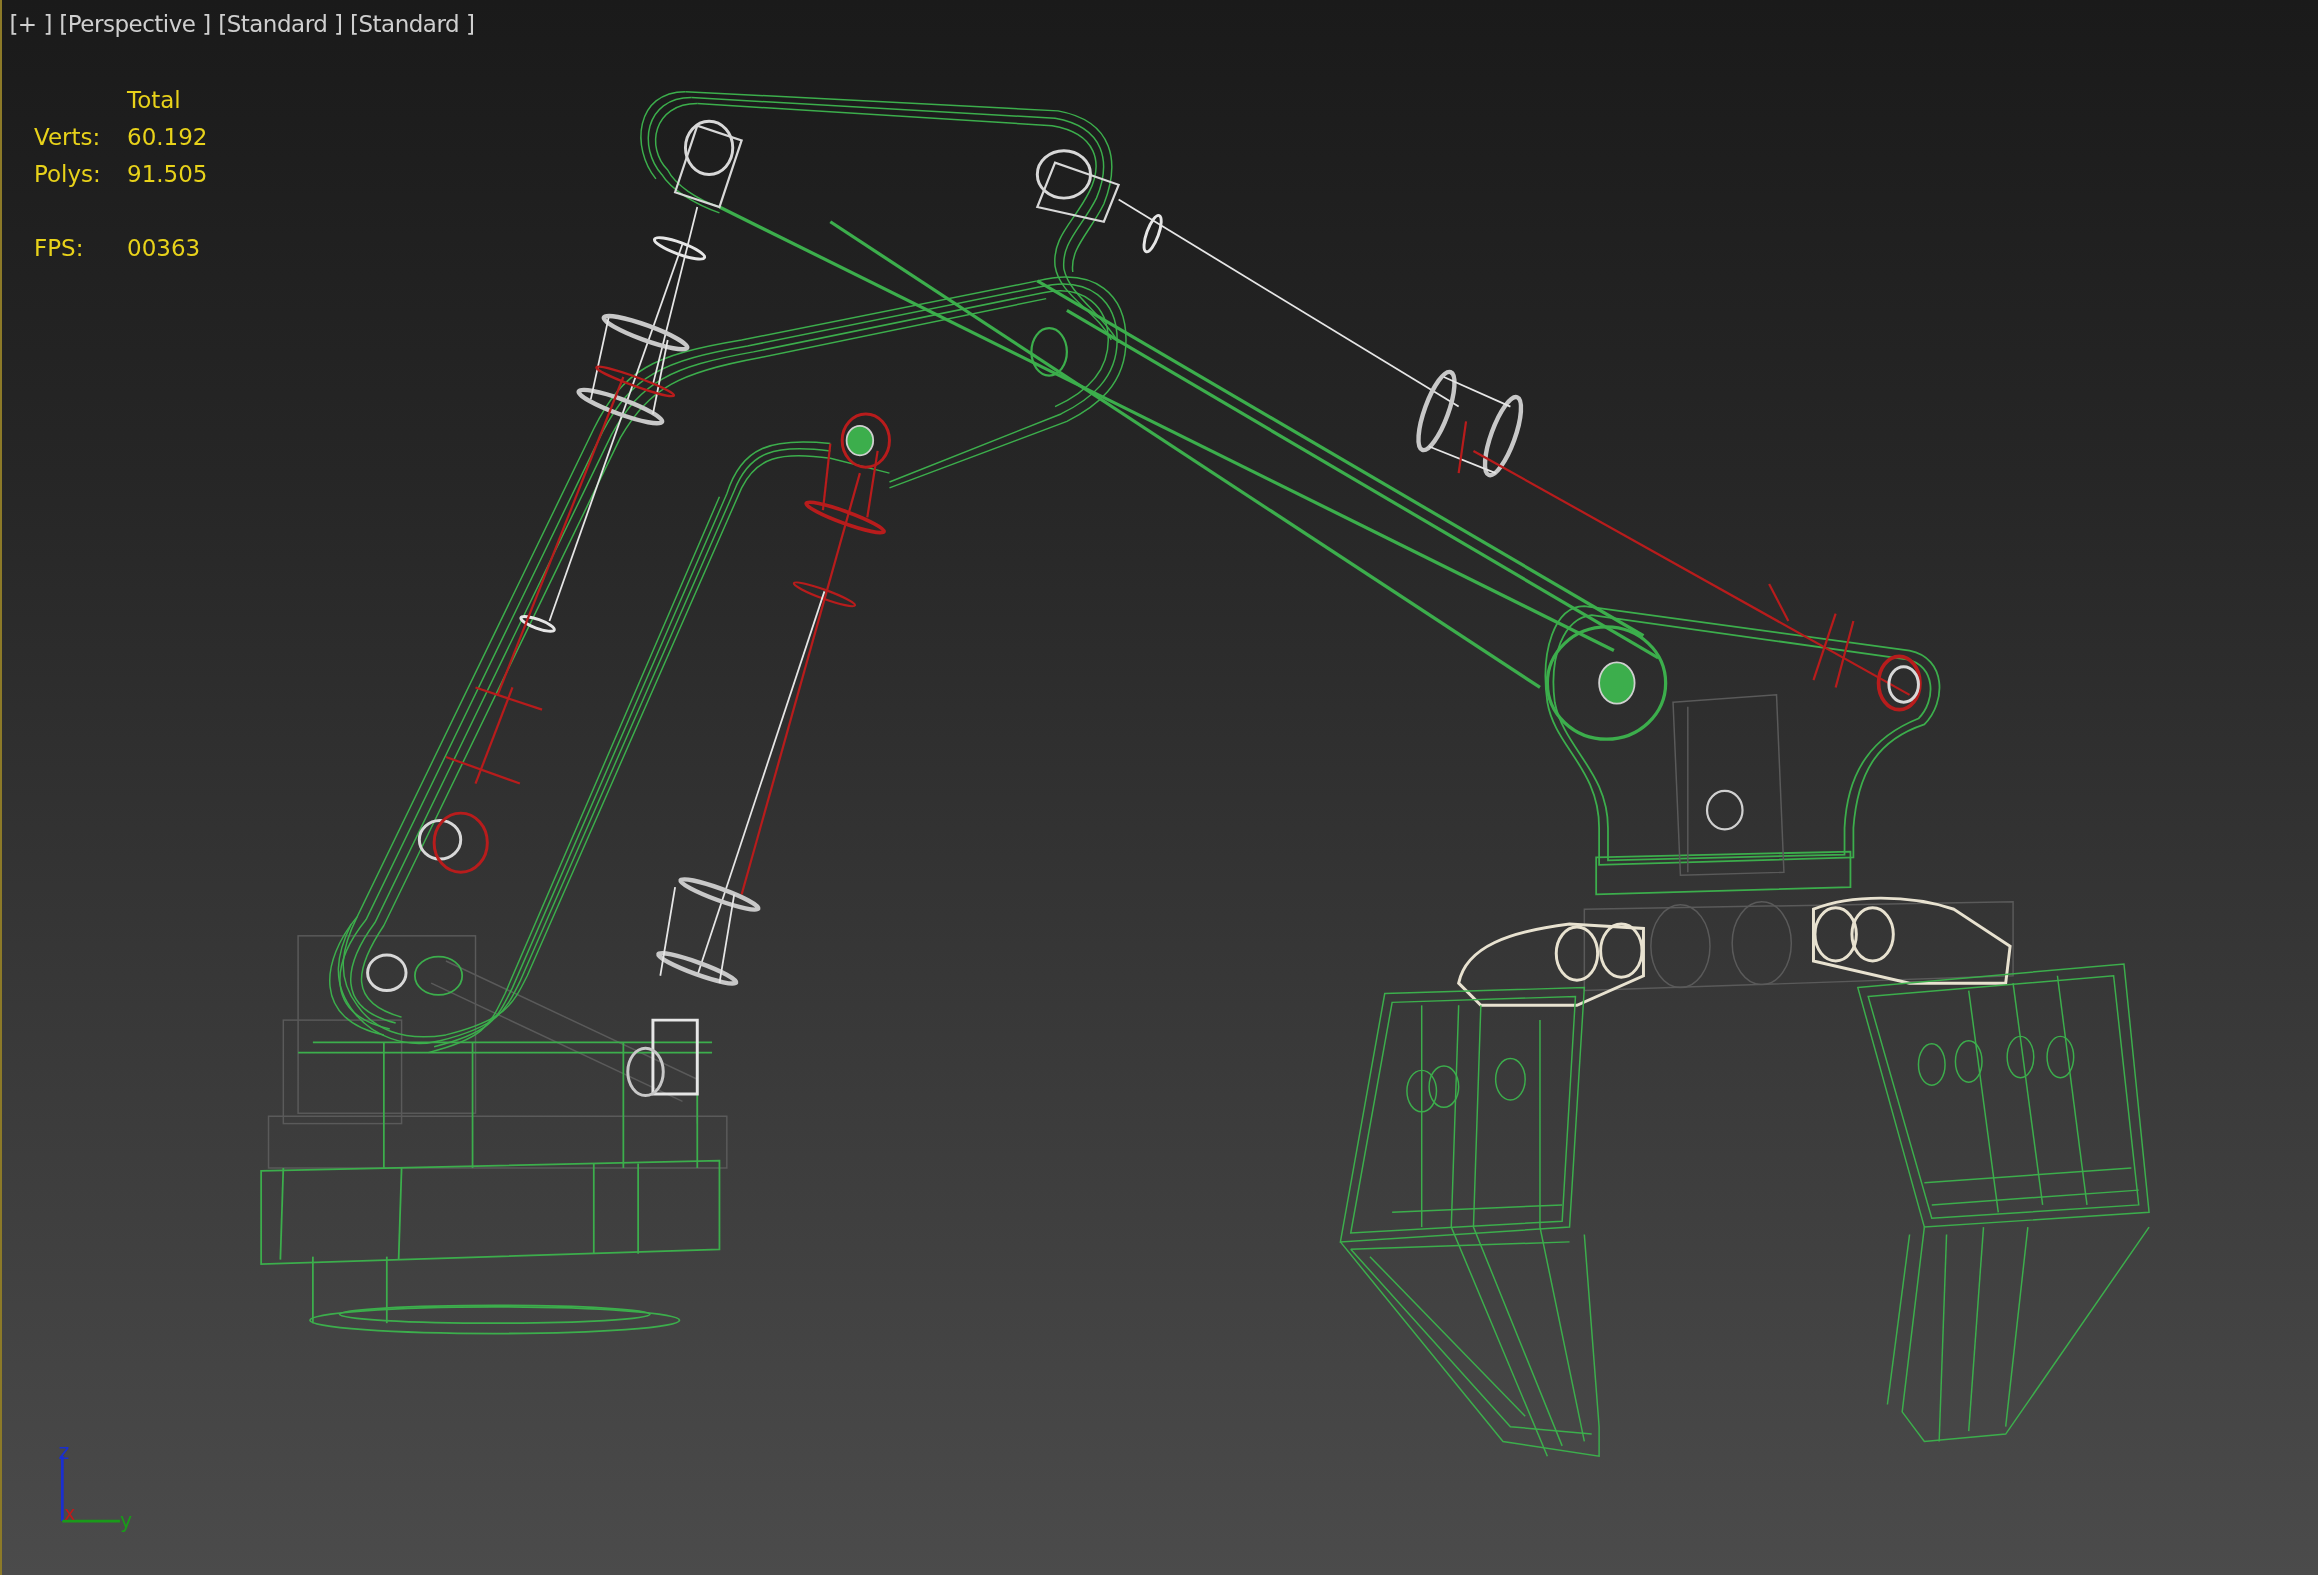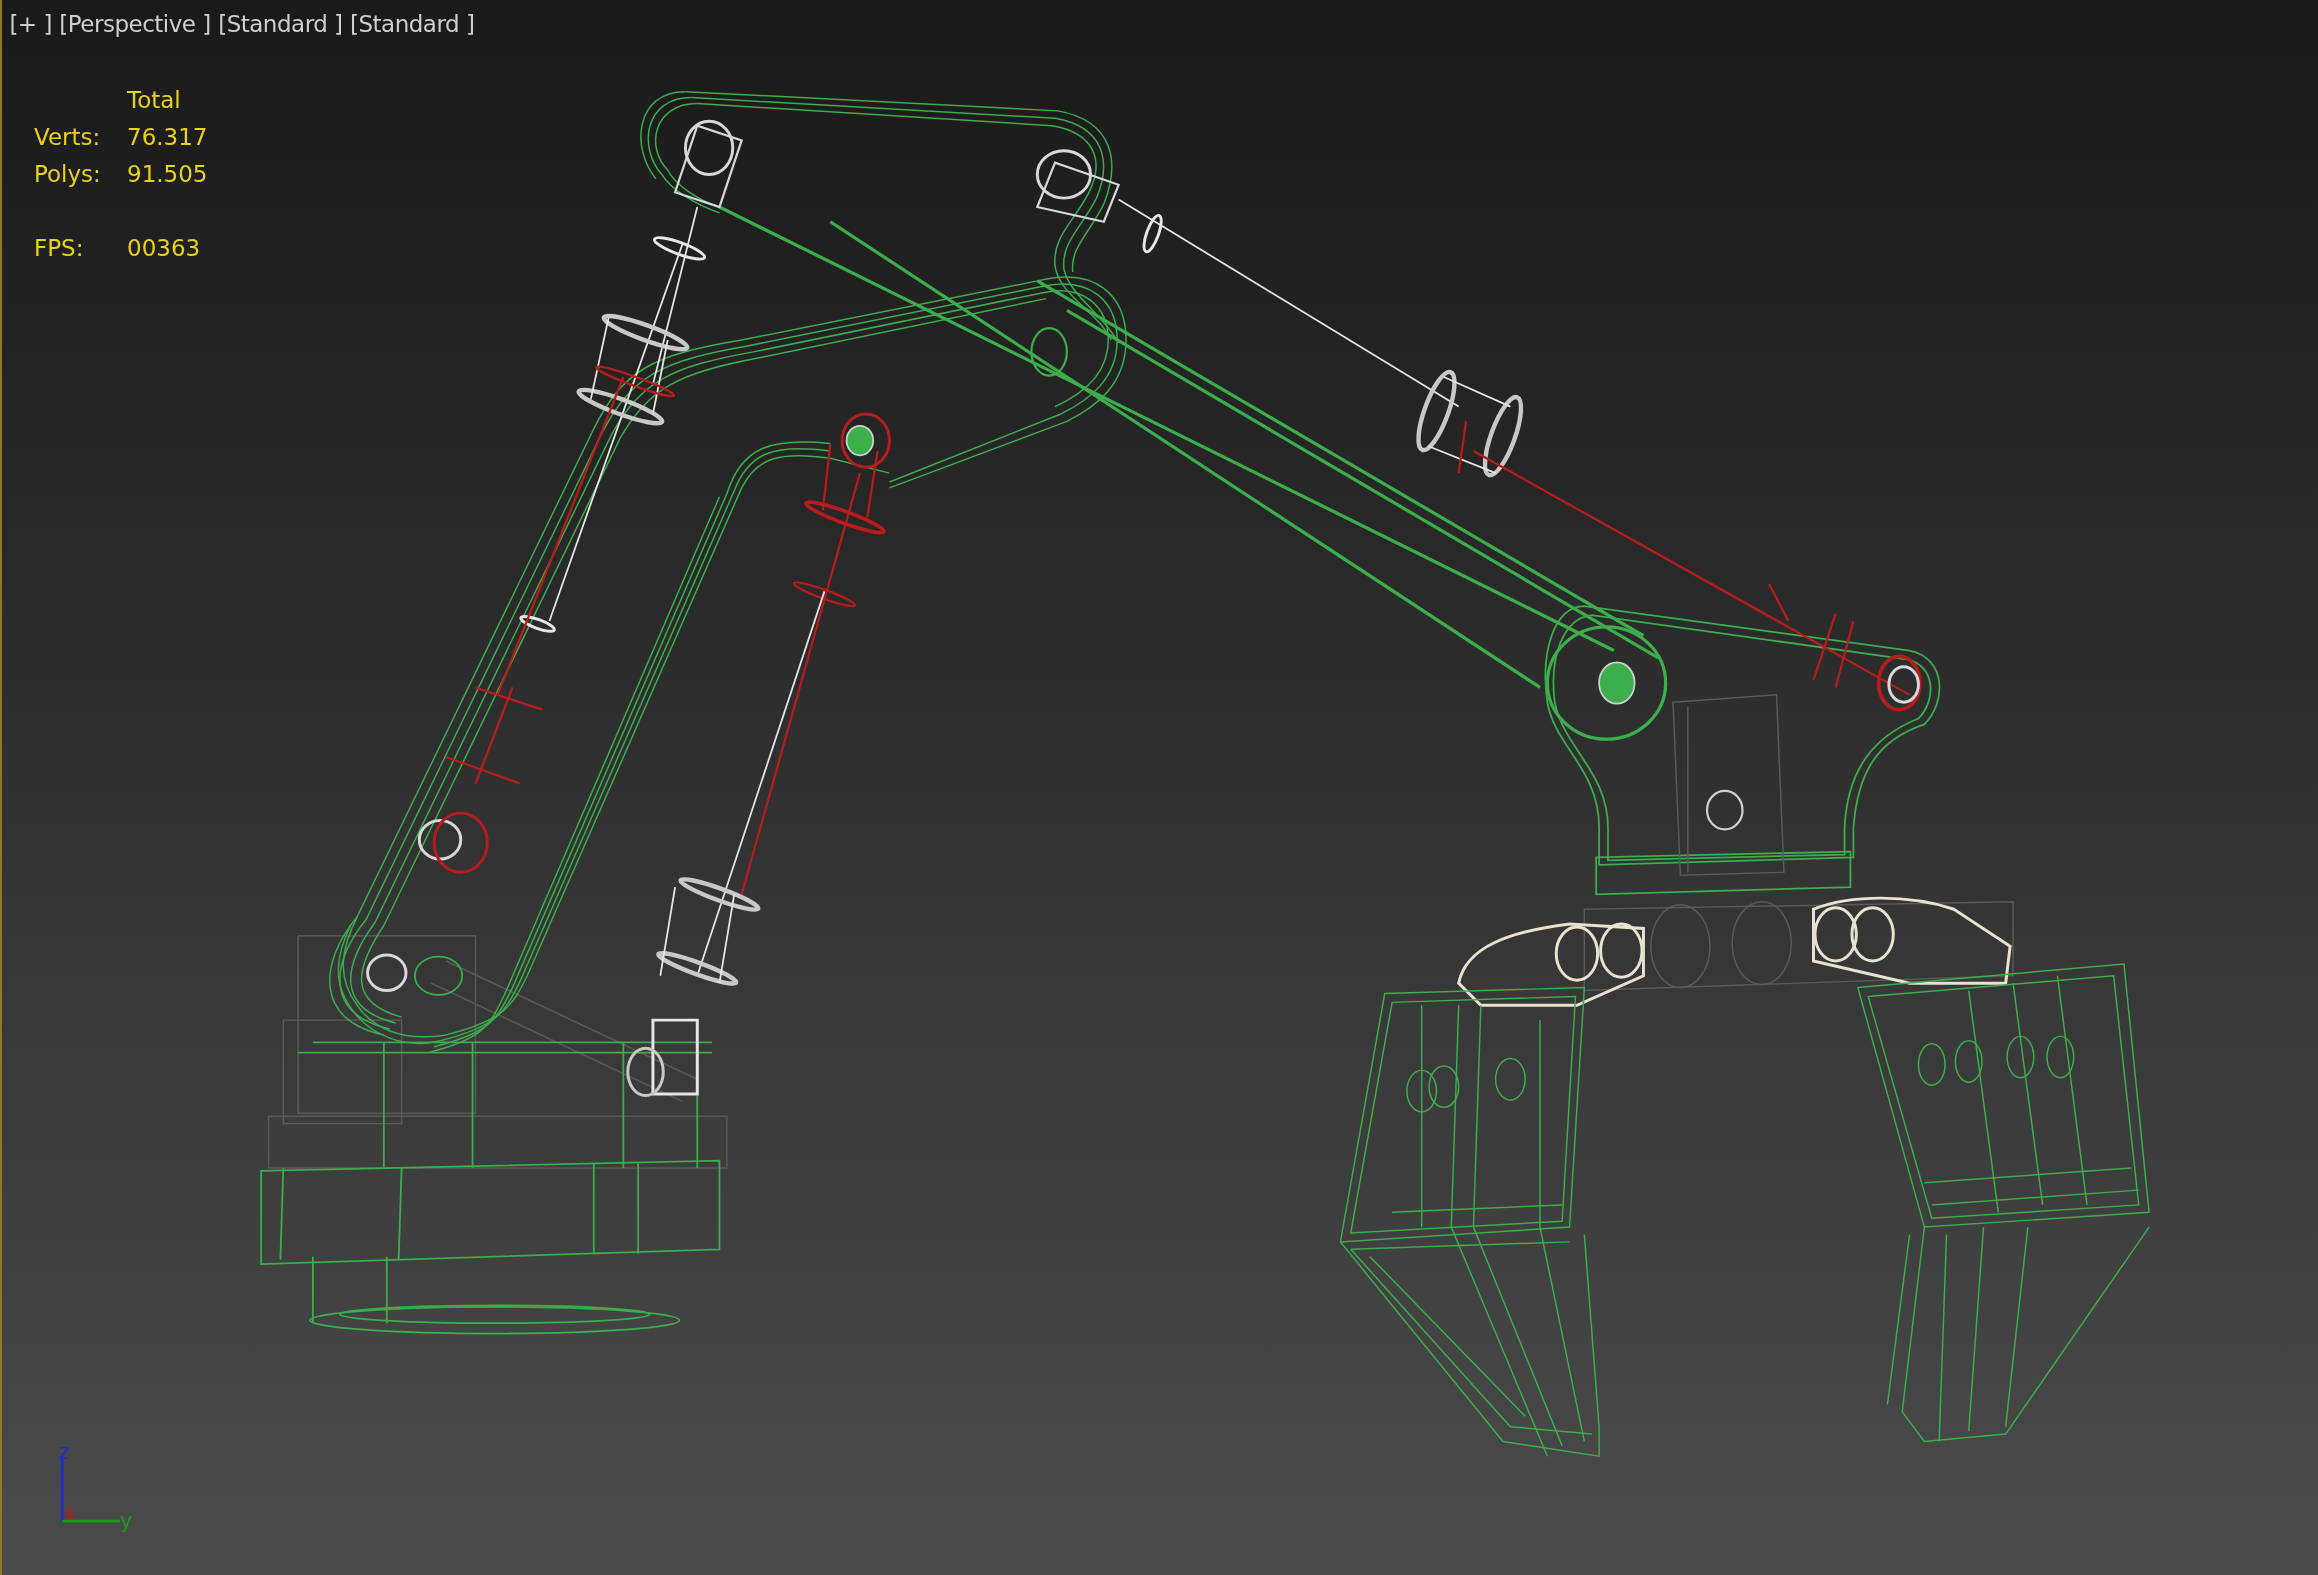--- a/index.html
+++ b/index.html
@@ -44,21 +44,21 @@
     <span class="vp-label">[+ ]</span>
     <span class="vp-label">[Perspective ]</span>
     <span class="vp-label">[Standard ]</span>
     <span class="vp-label">[Standard ]</span>
   </div>
 
   <div class="stats">
     <div class="row hdr">Total</div>
     <div class="row">
       <span class="k">Verts:</span>
-      <span class="v">76.317</span>
+      <span class="v">60.192</span>
     </div>
     <div class="row">
       <span class="k">Polys:</span>
       <span class="v">91.505</span>
     </div>
     <div class="spacer"></div>
     <div class="row">
       <span class="k">FPS:</span>
       <span class="v">00363</span>
     </div>

